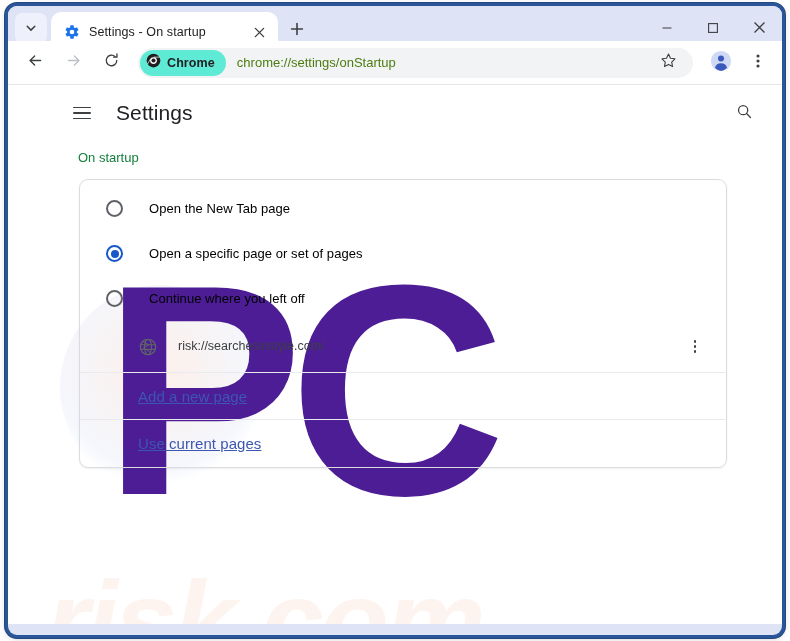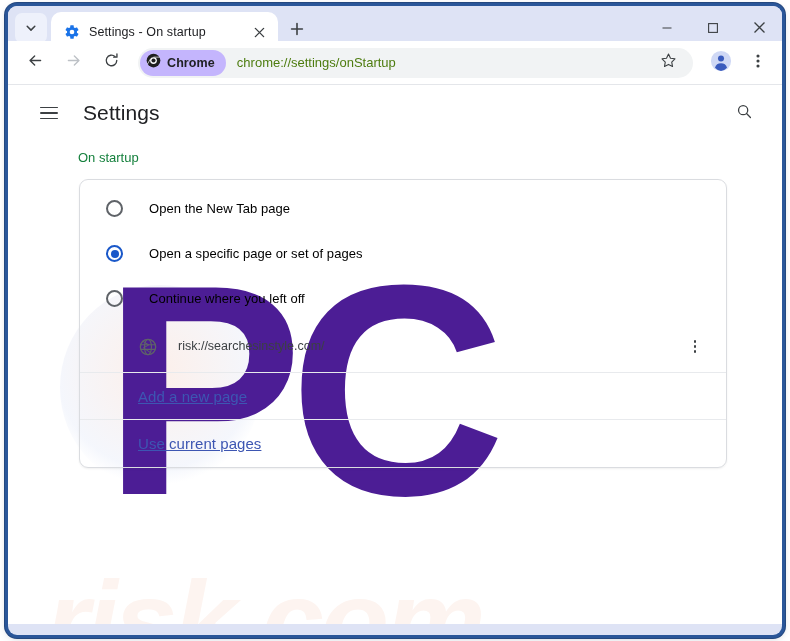--- a/index.html
+++ b/index.html
@@ -139,21 +139,21 @@
     align-items: center;
     margin: 0 6px 0 8px;
     padding-right: 6px;
     box-sizing: border-box;
     min-width: 0;
   }
   #chrome-chip {
     display: flex;
     align-items: center;
     height: 26px;
-    background: #c4b5fd;
+    background: #5eead4;
     border-radius: 14px;
     padding: 0 11px 0 6px;
     margin: 2px 0 2px 2px;
     flex: none;
   }
   #chrome-chip .chip-label {
     font-size: 12.5px;
     font-weight: bold;
     color: #202124;
     margin-left: 6px;
@@ -222,20 +222,21 @@
 
   
   #settings-header {
     position: relative;
     height: 56px;
     display: flex;
     align-items: center;
     padding: 0 22px 0 26px;
     box-sizing: border-box;
     z-index: 3;
+    margin-left: 33px;
   }
   #hamburger {
     width: 30px; height: 30px;
     display: flex; flex-direction: column;
     justify-content: center; align-items: center;
     gap: 4px;
     flex: none;
   }
   #hamburger span {
     display: block;

